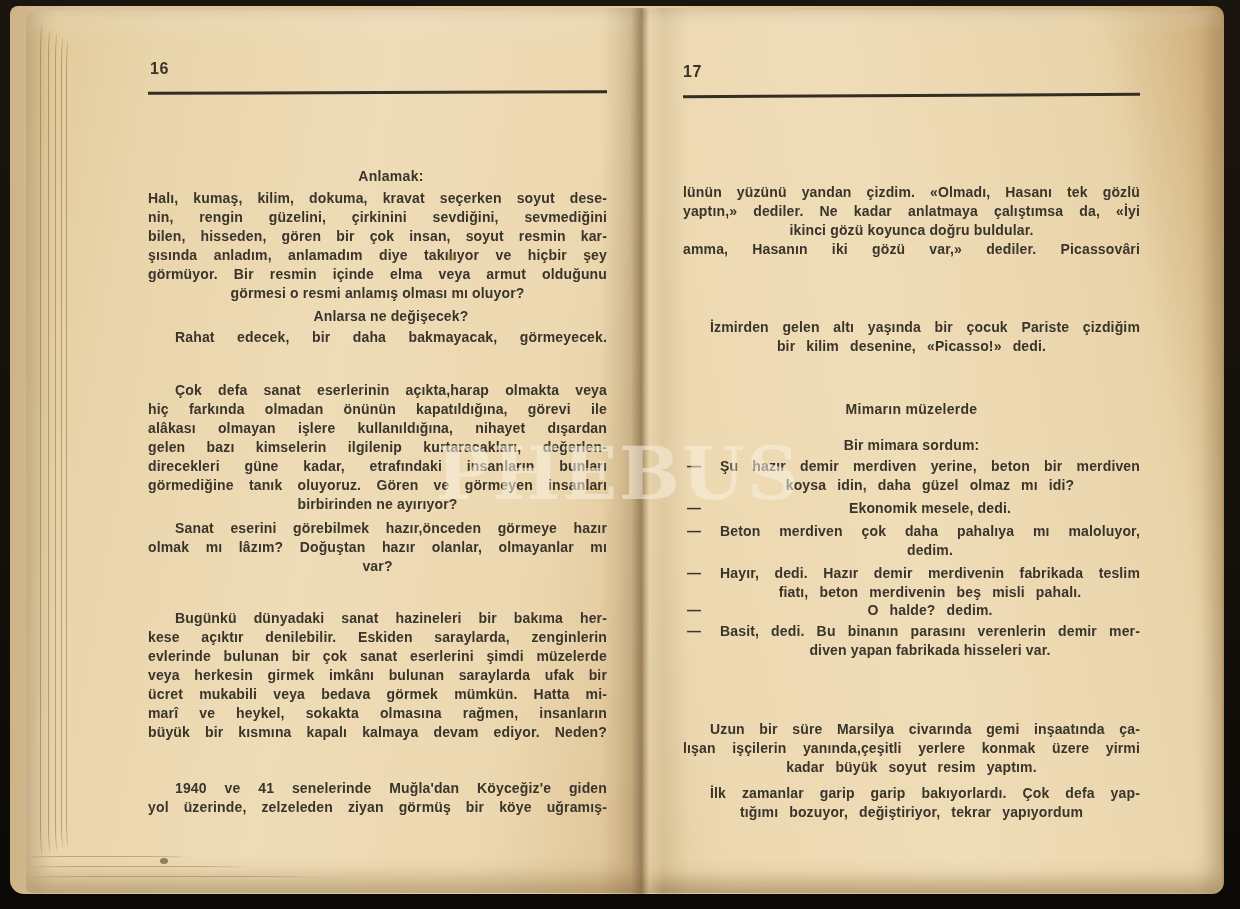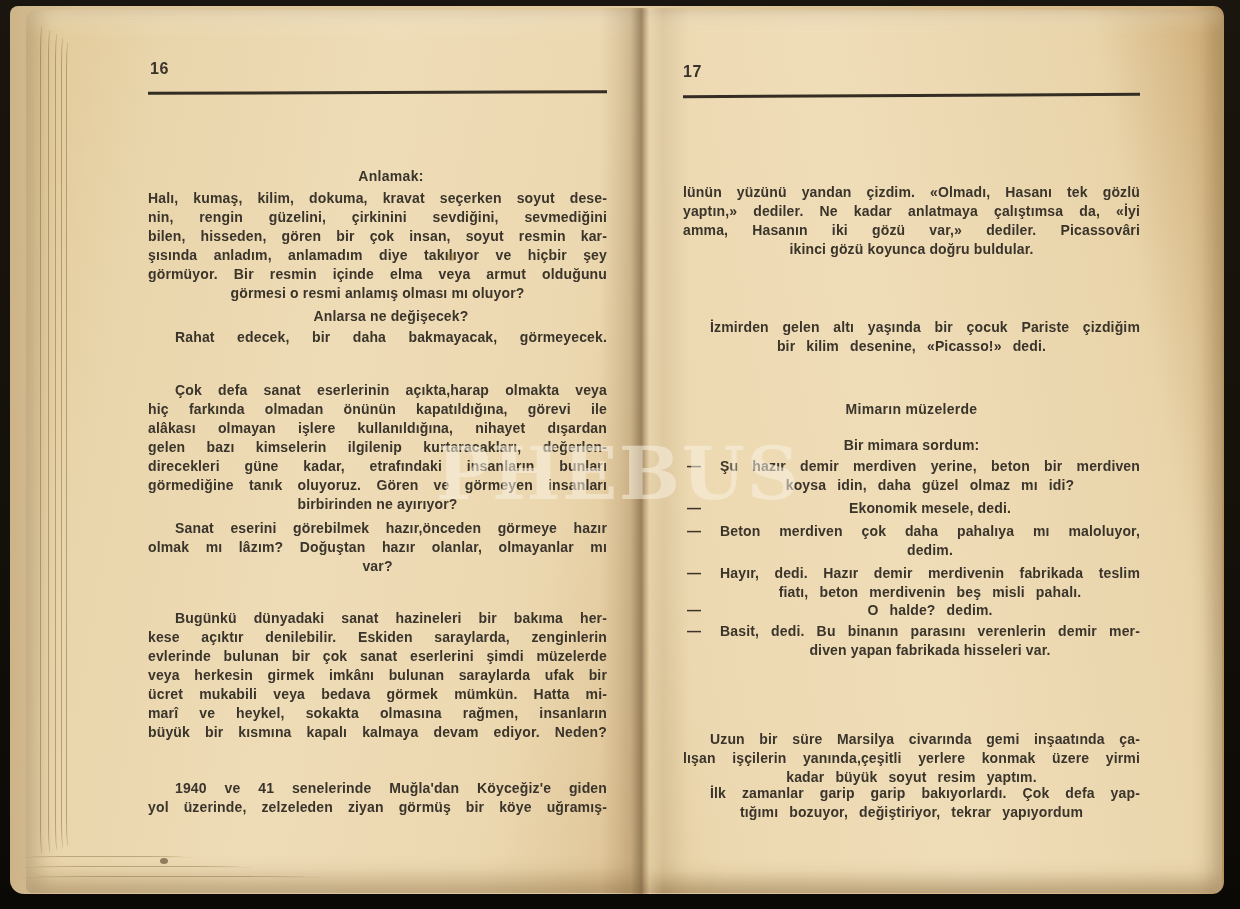--- a/index.html
+++ b/index.html
@@ -116,22 +116,22 @@
       </div>
       <div class="block para" style="top: 779px;">
         <div class="ln j ind">1940 ve 41 senelerinde Muğla'dan Köyceğiz'e giden</div>
         <div class="ln j">yol üzerinde, zelzeleden ziyan görmüş bir köye uğramış-</div>
       </div>
     </div>
   <div class="col" id="col-right">
       <div class="block para" style="top: 183px;">
         <div class="ln j">lünün yüzünü yandan çizdim. «Olmadı, Hasanı tek gözlü</div>
         <div class="ln j">yaptın,» dediler. Ne kadar anlatmaya çalıştımsa da, «İyi</div>
+        <div class="ln">ikinci gözü koyunca doğru buldular.</div>
         <div class="ln j">amma,  Hasanın  iki  gözü  var,»  dediler.   Picassovâri</div>
-        <div class="ln">ikinci gözü koyunca doğru buldular.</div>
       </div>
       <div class="block para" style="top: 318px;">
         <div class="ln j ind">İzmirden gelen altı yaşında bir çocuk Pariste çizdiğim</div>
         <div class="ln w">bir kilim desenine, «Picasso!» dedi.</div>
       </div>
       <div class="block heading" style="top: 400px;">
         <div class="ln">Mimarın müzelerde</div>
       </div>
       <div class="block para" style="top: 436px;">
         <div class="ln">Bir mimara sordum:</div>
@@ -157,21 +157,21 @@
       </div>
       <div class="block dialog" style="top: 601px;">
         <span class="dash">—</span>
         <div class="ln w">O halde? dedim.</div>
       </div>
       <div class="block dialog" style="top: 622px;">
         <span class="dash">—</span>
         <div class="ln j">Basit, dedi. Bu binanın parasını verenlerin demir mer-</div>
         <div class="ln">diven yapan fabrikada hisseleri var.</div>
       </div>
-      <div class="block para" style="top: 720px; margin-top: 10px;">
+      <div class="block para" style="top: 720px;">
         <div class="ln j ind">Uzun bir süre Marsilya civarında gemi inşaatında ça-</div>
         <div class="ln j">lışan işçilerin yanında,çeşitli yerlere konmak üzere yirmi</div>
         <div class="ln w">kadar büyük soyut resim yaptım.</div>
       </div>
       <div class="block para" style="top: 784px;">
         <div class="ln j ind">İlk zamanlar garip garip bakıyorlardı. Çok defa yap-</div>
         <div class="ln w">tığımı bozuyor,  değiştiriyor,  tekrar  yapıyordum</div>
       </div>
     </div>
 

